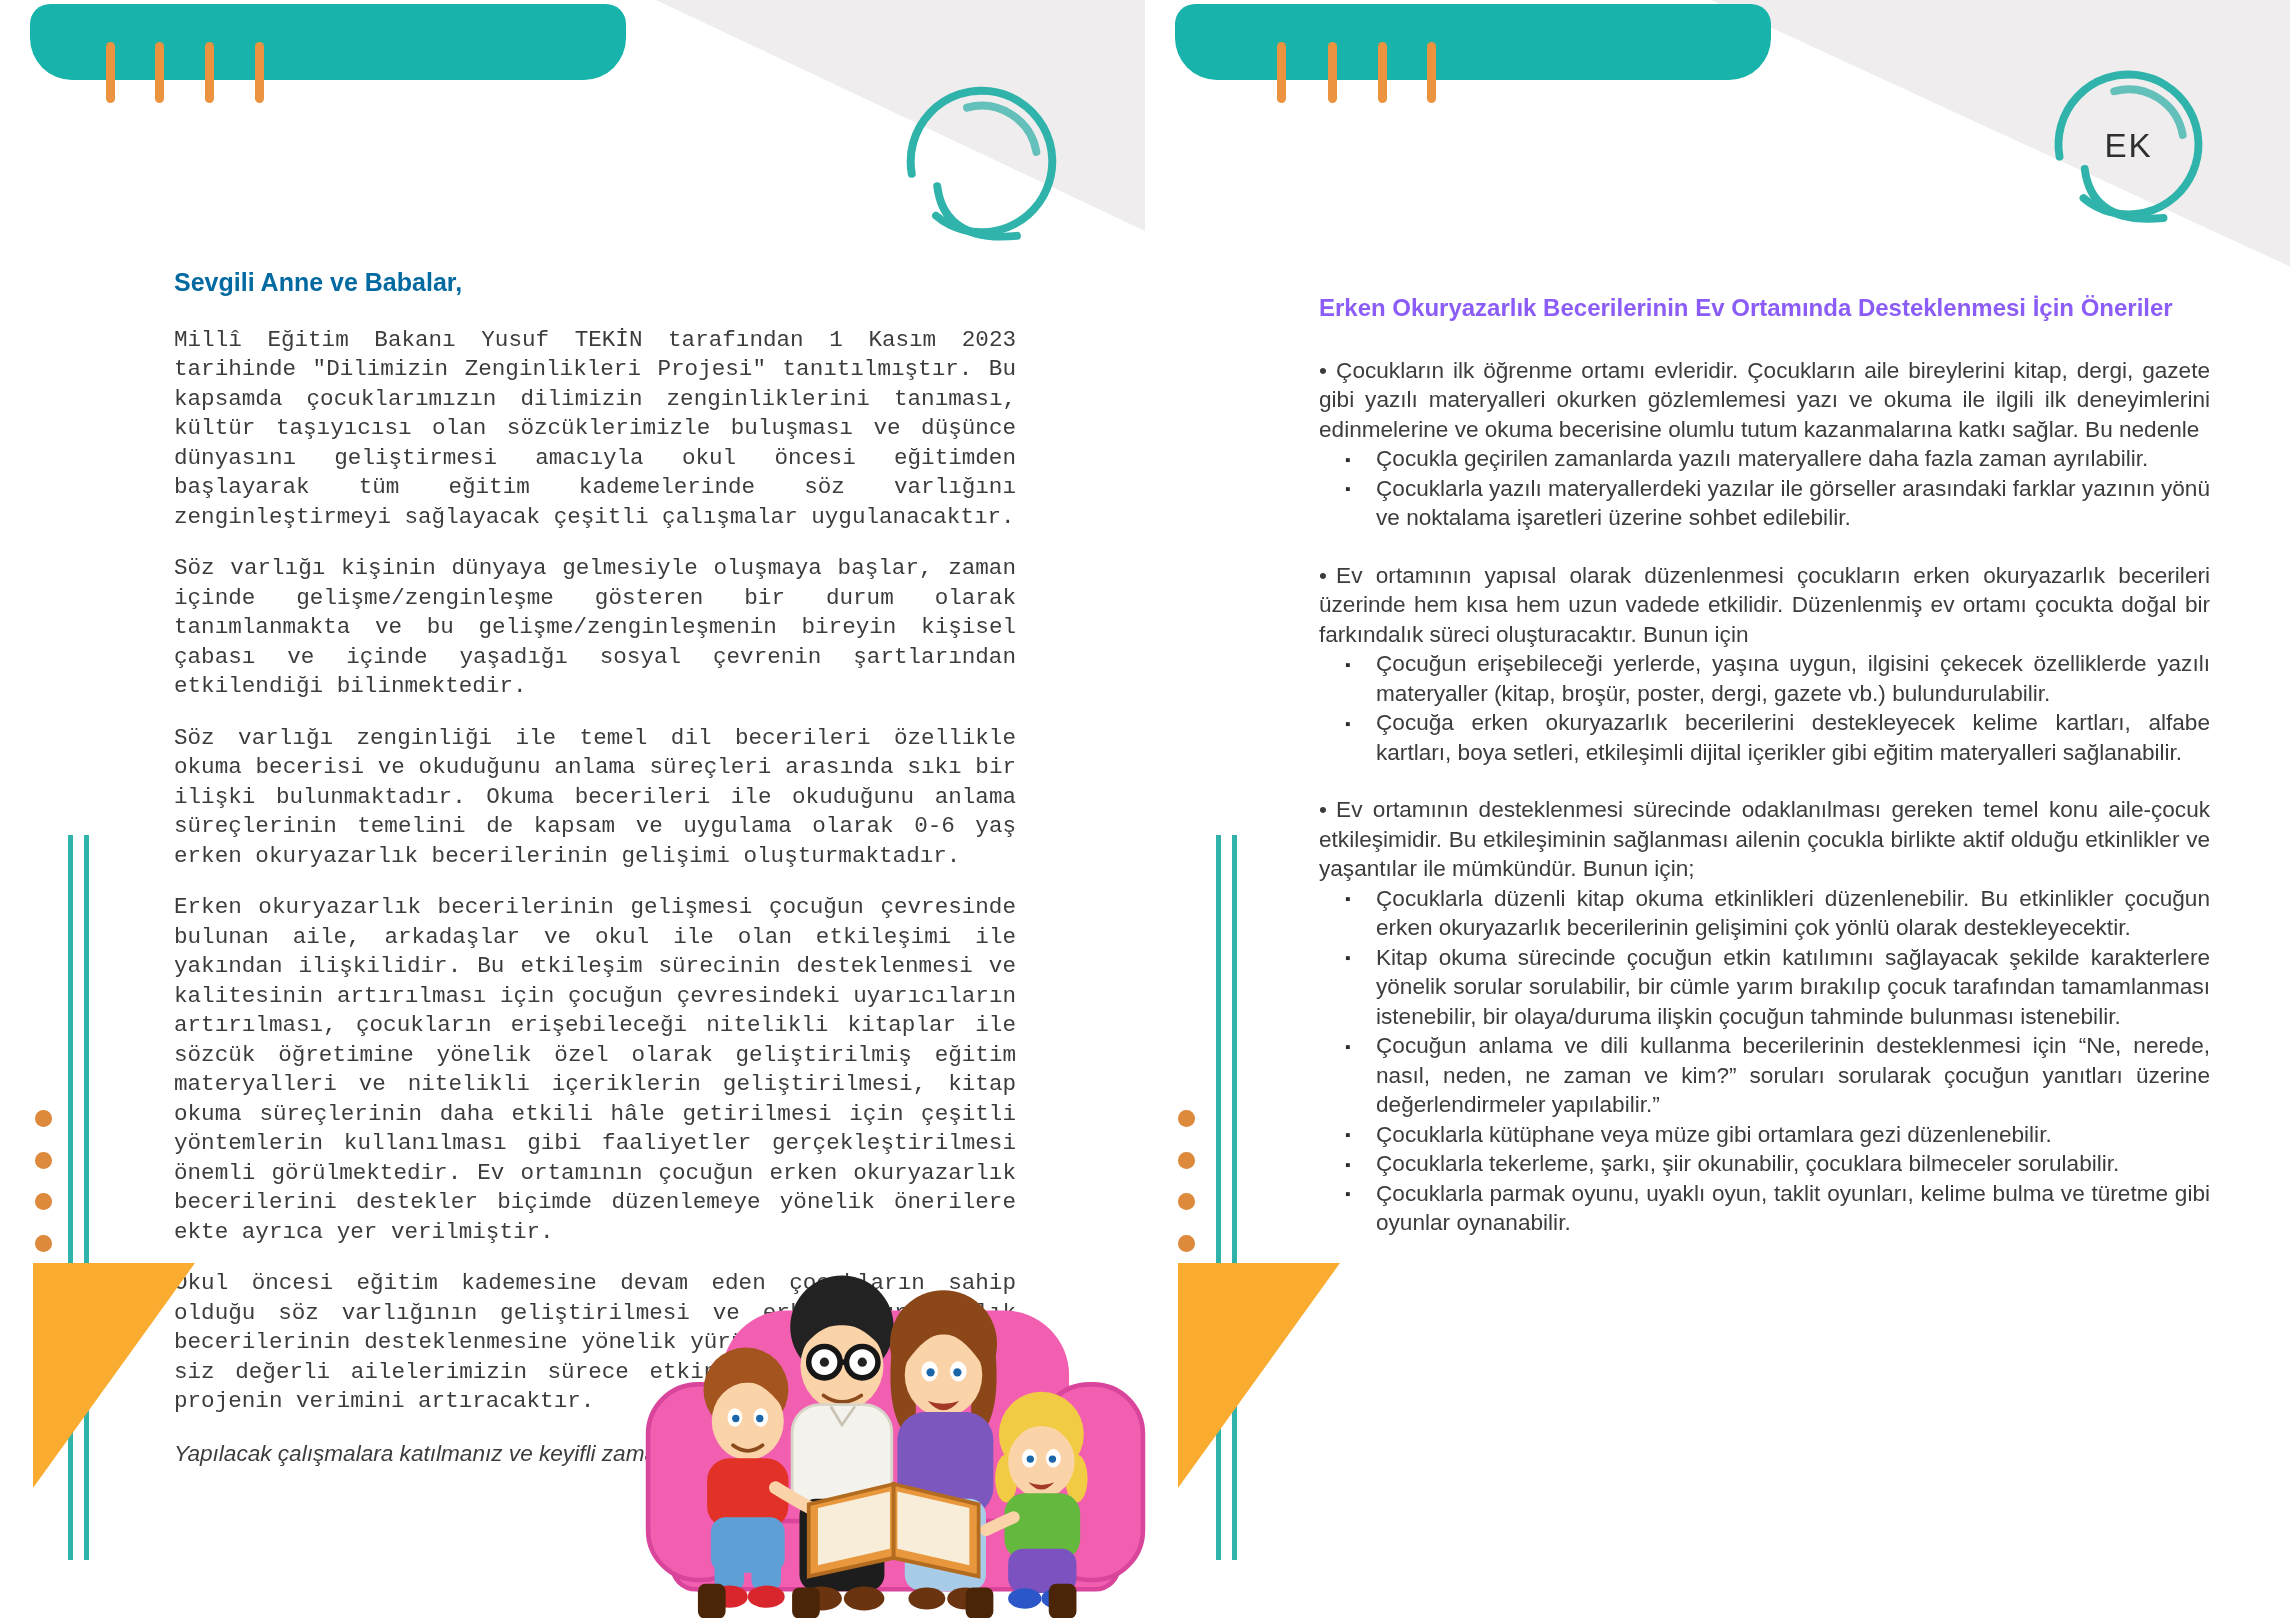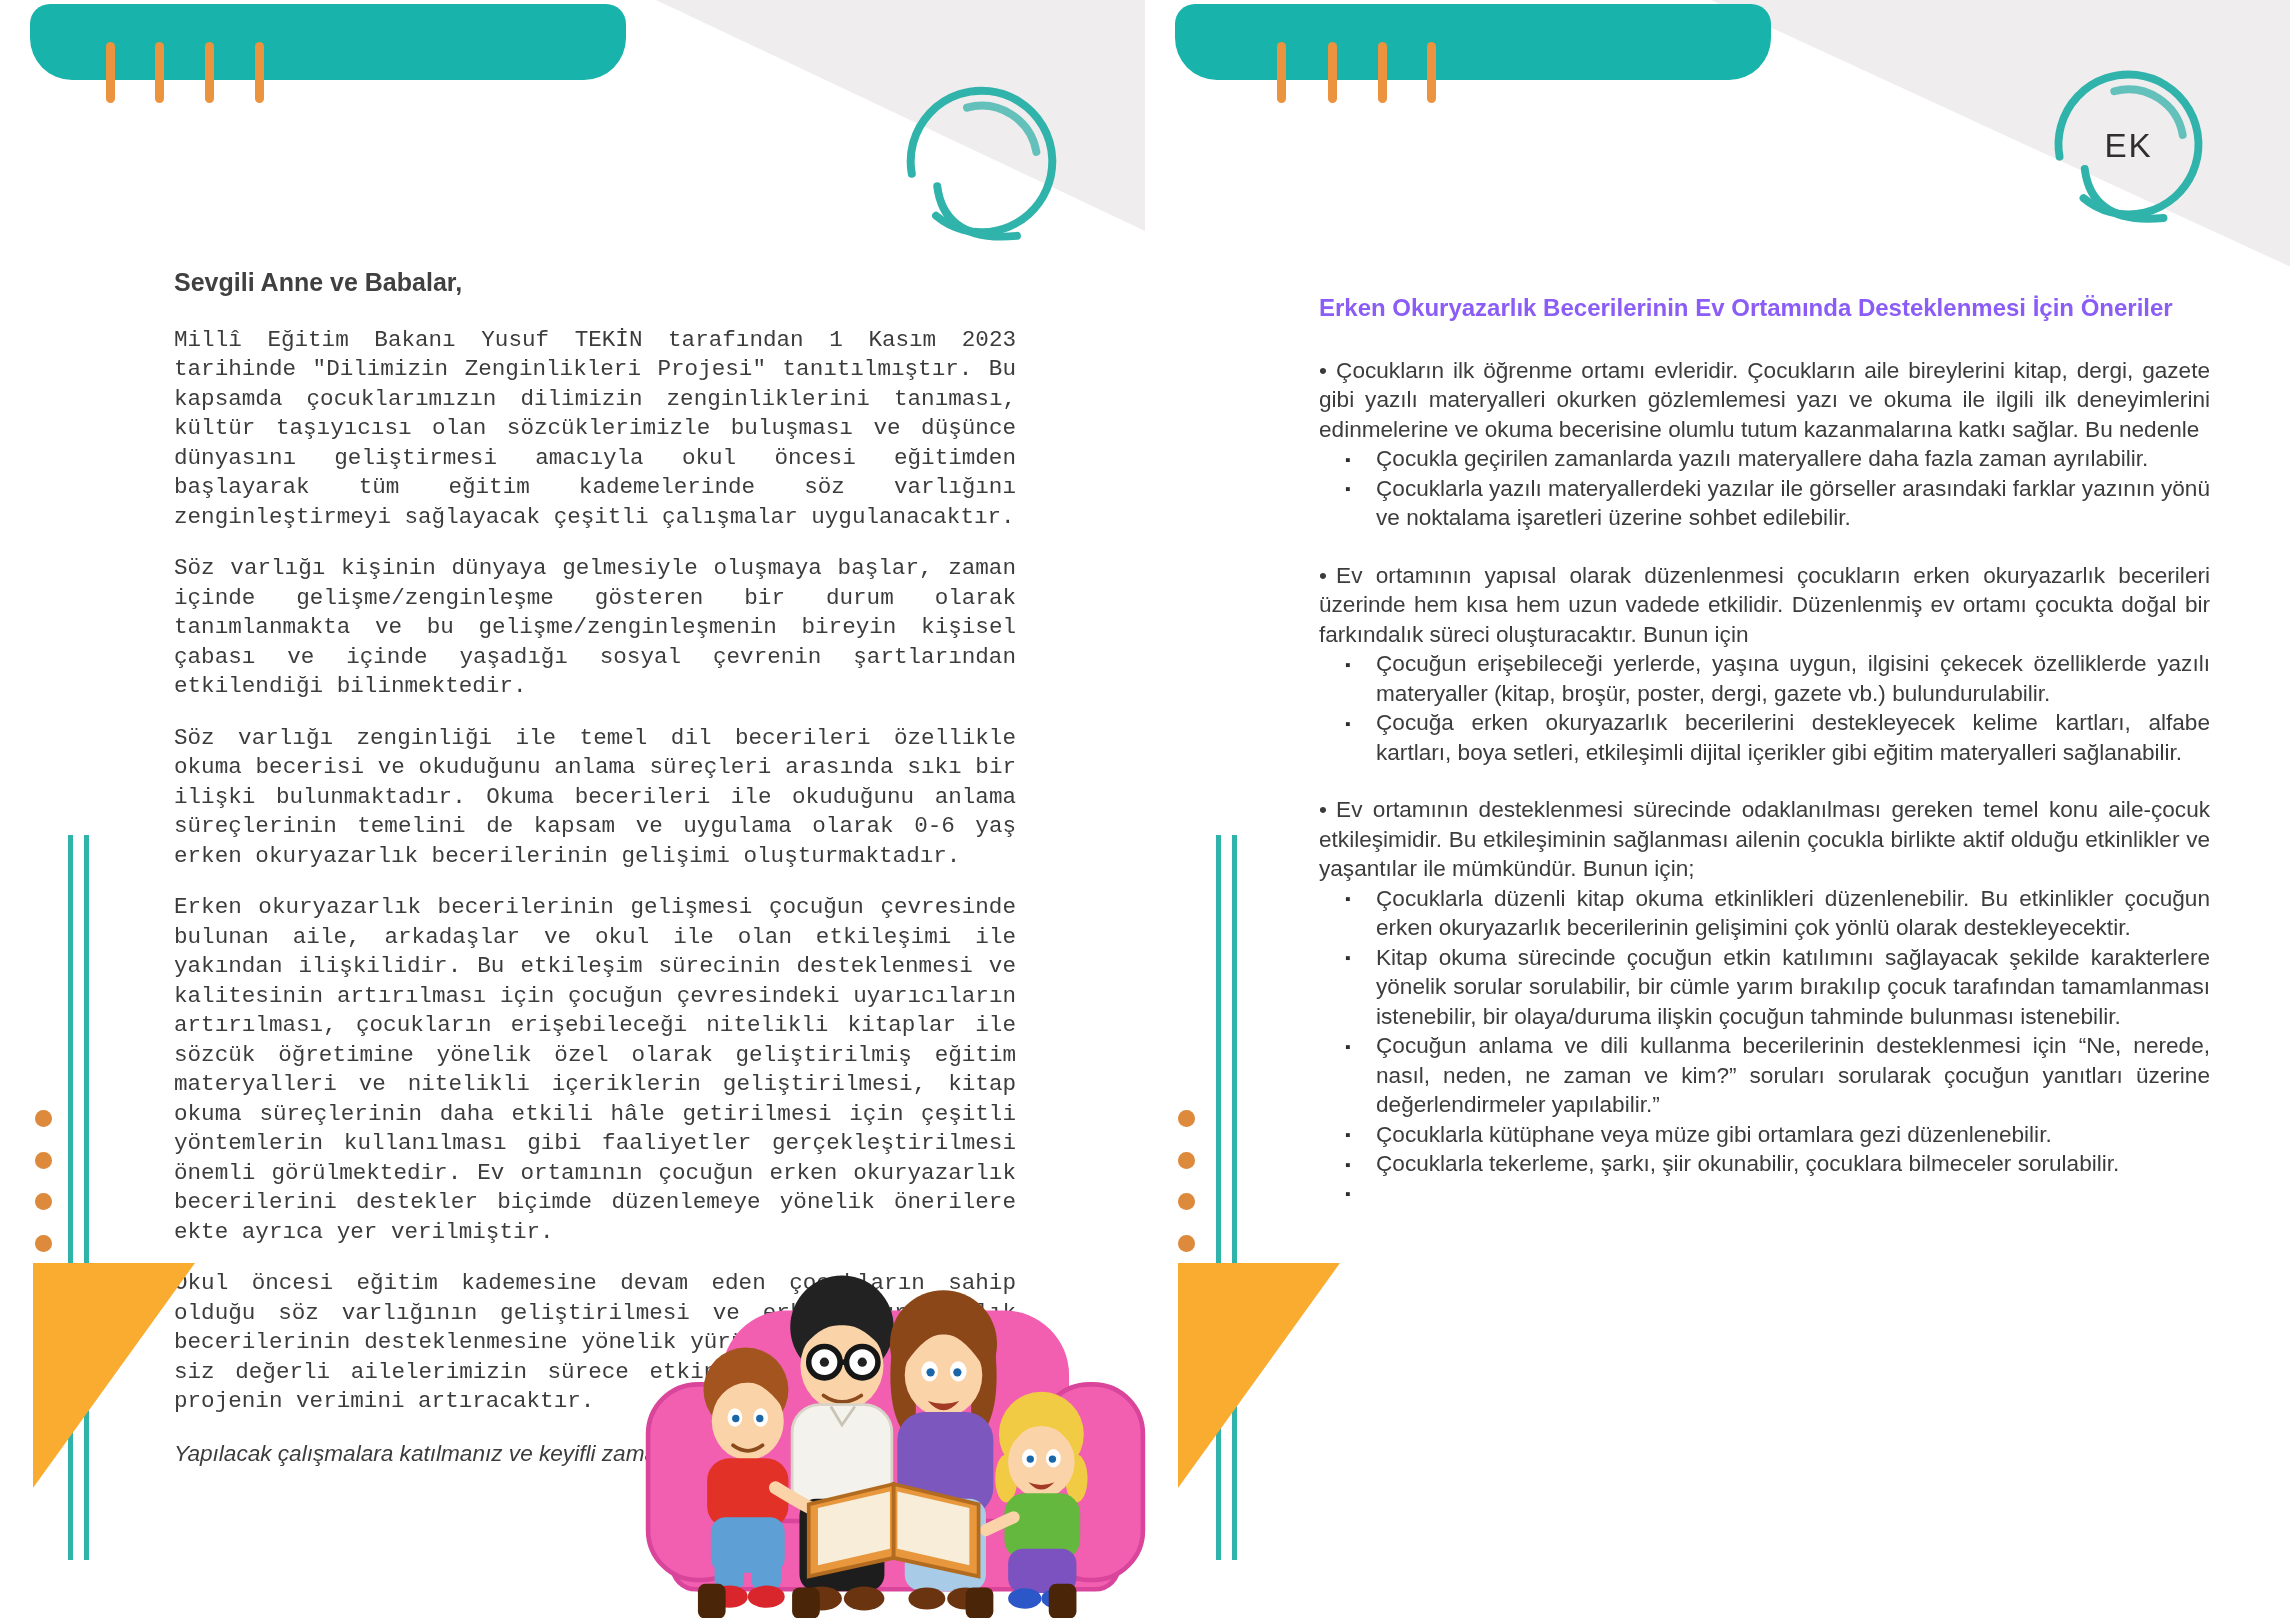--- a/index.html
+++ b/index.html
@@ -20,21 +20,21 @@
   .dot{position:absolute;width:16.6px;height:16.6px;border-radius:50%;background:#DD8A3C;}
   .tri{position:absolute;left:33px;top:1263px;width:162px;height:225px;background:#F9AC30;clip-path:polygon(0 0,100% 0,0 100%);}
   .footer-bar{position:absolute;top:1547px;bottom:0;right:0;background:#F8A62B;}
   .footer-left{left:114px;}
   .footer-right{left:123px;}
 
   
   .content{position:absolute;color:#3C3C3C;font-size:22.6px;line-height:29.5px;text-align:justify;}
   .content-left{left:174px;top:268px;width:842px;}
   .content-right{left:174px;top:293px;width:891px;}
-  .greeting{font-weight:bold;font-size:25px;color:#404040;margin:0 0 28px 0;text-align:left;}
+  .greeting{font-weight:bold;font-size:25px;color:#0369a1;margin:0 0 28px 0;text-align:left;}
   .para{margin:0 0 22px 0;font-family:Liberation Mono, monospace;}
   .closing{margin:9.2px 0 0 0;text-align:left;font-style:italic;}
   .rtitle{font-weight:bold;font-size:24px;color:#8b5cf6;margin:0 0 33px 0;text-align:left;}
   .section{margin:0 0 28px 0;}
   .intro{margin:0;}
   .intro .s-marker{padding-right:9.2px;}
   .sub{position:relative;padding-left:57px;margin:0;}
   .sub .i-marker{position:absolute;left:26px;top:0.9px;font-size:15.7px;color:#2e2e2e;}
   .illus{position:absolute;left:637px;top:1266px;width:517px;height:353px;}
   svg{display:block;}
@@ -199,21 +199,21 @@
         <p class="sub"><span class="i-marker">▪</span><span>Çocuğa erken okuryazarlık becerilerini destekleyecek kelime kartları, alfabe kartları, boya setleri, etkileşimli dijital içerikler gibi eğitim materyalleri sağlanabilir.</span></p>
       </div>
 
       <div class="section">
         <p class="intro"><span class="s-marker">•</span><span>Ev ortamının desteklenmesi sürecinde odaklanılması gereken temel konu aile-çocuk etkileşimidir. Bu etkileşiminin sağlanması ailenin çocukla birlikte aktif olduğu etkinlikler ve yaşantılar ile mümkündür. Bunun için;</span></p>
         <p class="sub"><span class="i-marker">▪</span><span>Çocuklarla düzenli kitap okuma etkinlikleri düzenlenebilir. Bu etkinlikler çocuğun erken okuryazarlık becerilerinin gelişimini çok yönlü olarak destekleyecektir.</span></p>
         <p class="sub"><span class="i-marker">▪</span><span>Kitap okuma sürecinde çocuğun etkin katılımını sağlayacak şekilde karakterlere yönelik sorular sorulabilir, bir cümle yarım bırakılıp çocuk tarafından tamamlanması istenebilir, bir olaya/duruma ilişkin çocuğun tahminde bulunması istenebilir.</span></p>
         <p class="sub"><span class="i-marker">▪</span><span>Çocuğun anlama ve dili kullanma becerilerinin desteklenmesi için “Ne, nerede, nasıl, neden, ne zaman ve kim?” soruları sorularak çocuğun yanıtları üzerine değerlendirmeler yapılabilir.”</span></p>
         <p class="sub"><span class="i-marker">▪</span><span>Çocuklarla kütüphane veya müze gibi ortamlara gezi düzenlenebilir.</span></p>
         <p class="sub"><span class="i-marker">▪</span><span>Çocuklarla tekerleme, şarkı, şiir okunabilir, çocuklara bilmeceler sorulabilir.</span></p>
-        <p class="sub"><span class="i-marker">▪</span></p>
+        <p class="sub"><span class="i-marker">▪</span><span>Çocuklarla parmak oyunu, uyaklı oyun, taklit oyunları, kelime bulma ve türetme gibi oyunlar oynanabilir.</span></p>
       </div>
     </div>
 
     <div class="vline" style="left:71px"></div>
     <div class="vline" style="left:87px"></div>
     <div class="dot" style="left:33px;top:1110px"></div>
     <div class="dot" style="left:33px;top:1152px"></div>
     <div class="dot" style="left:33px;top:1193px"></div>
     <div class="dot" style="left:33px;top:1235px"></div>
     <div class="tri"></div>

